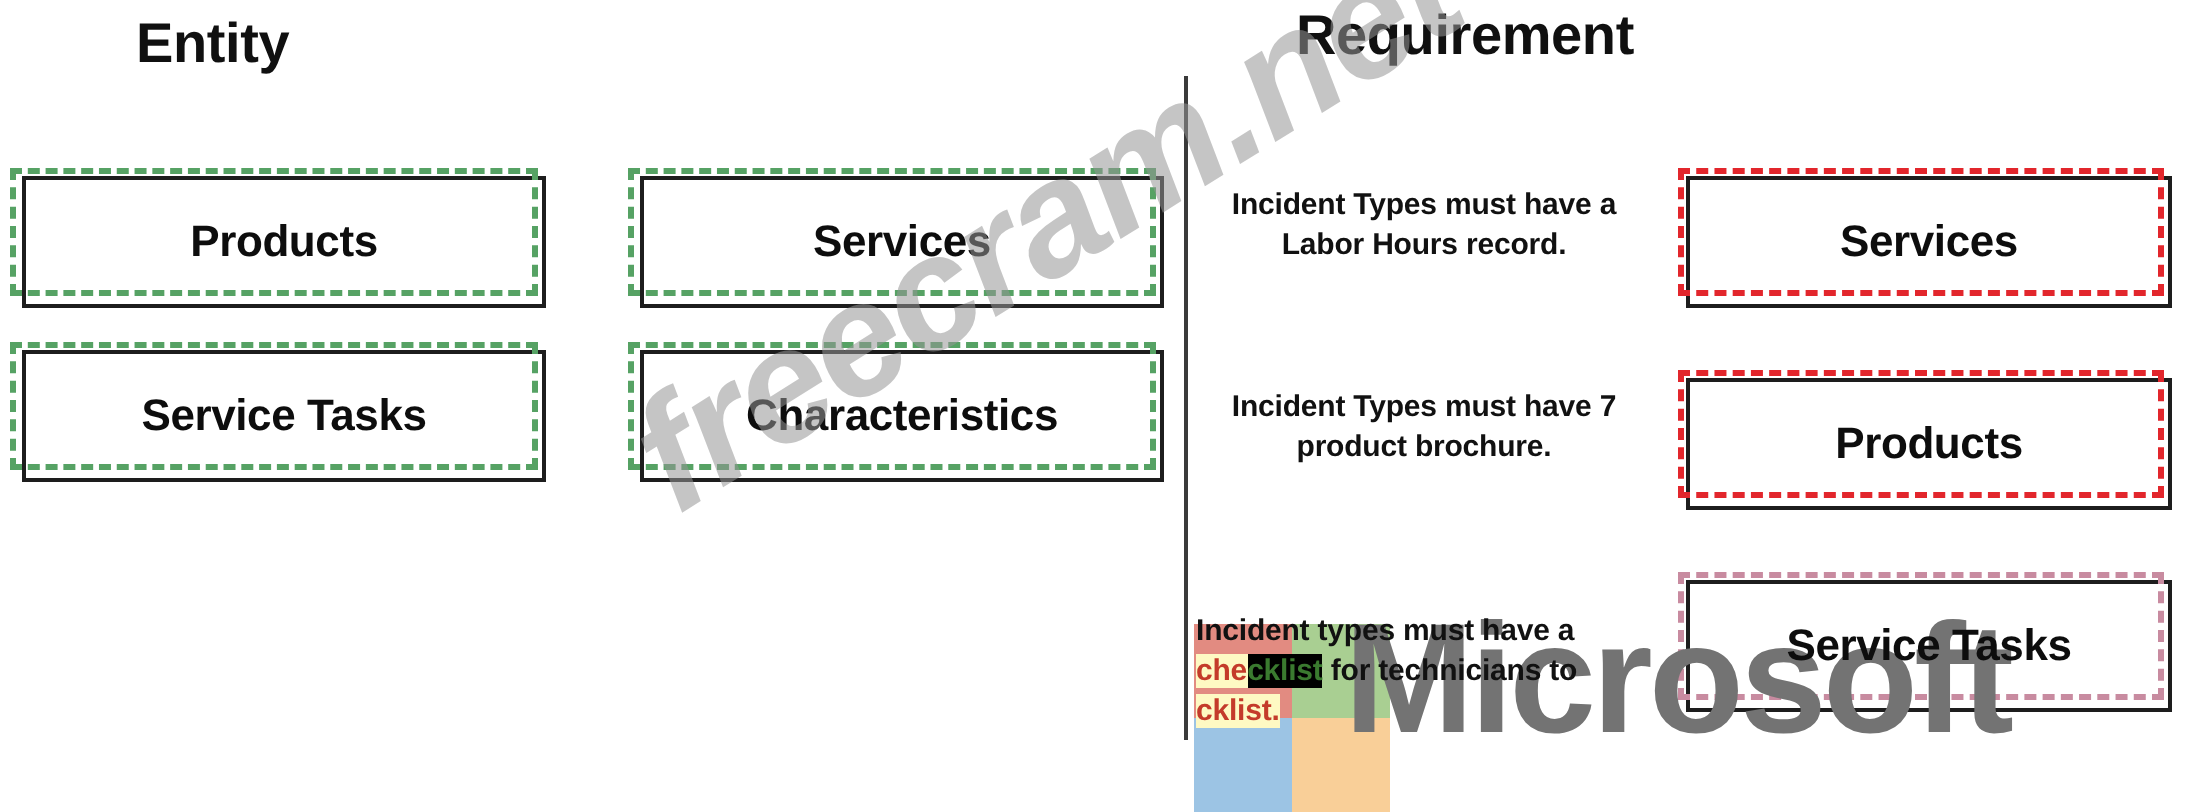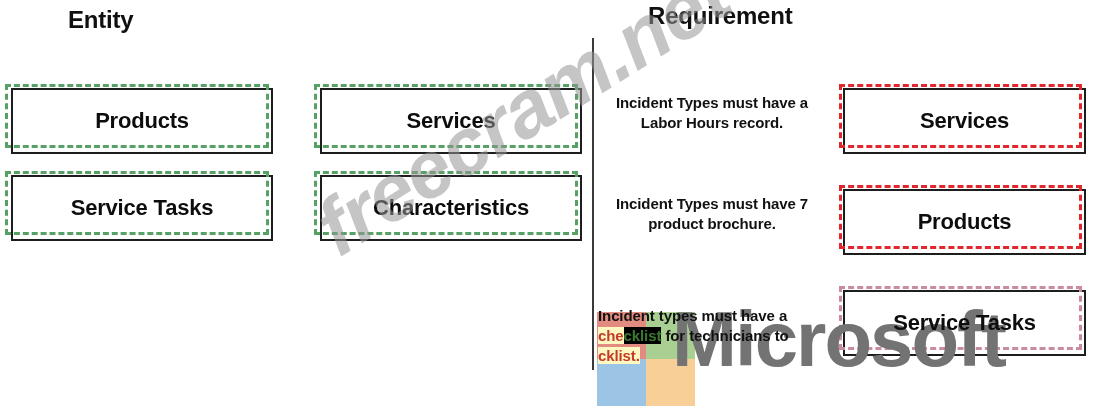--- a/index.html
+++ b/index.html
@@ -15,21 +15,21 @@
     position: relative;
     width: 1100px;
     height: 406px;
     background: #ffffff;
     overflow: hidden;
   }
 
   
   .col-heading {
     position: absolute;
-    font-size: 24px;
+    font-size: 28px;
     font-weight: bold;
     color: #101010;
     letter-spacing: -0.2px;
     white-space: nowrap;
   }
   #heading-entity      { left: 68px;  top: 6px; }
   #heading-requirement { left: 648px; top: 2px; }
 
   
   .entity-box {

